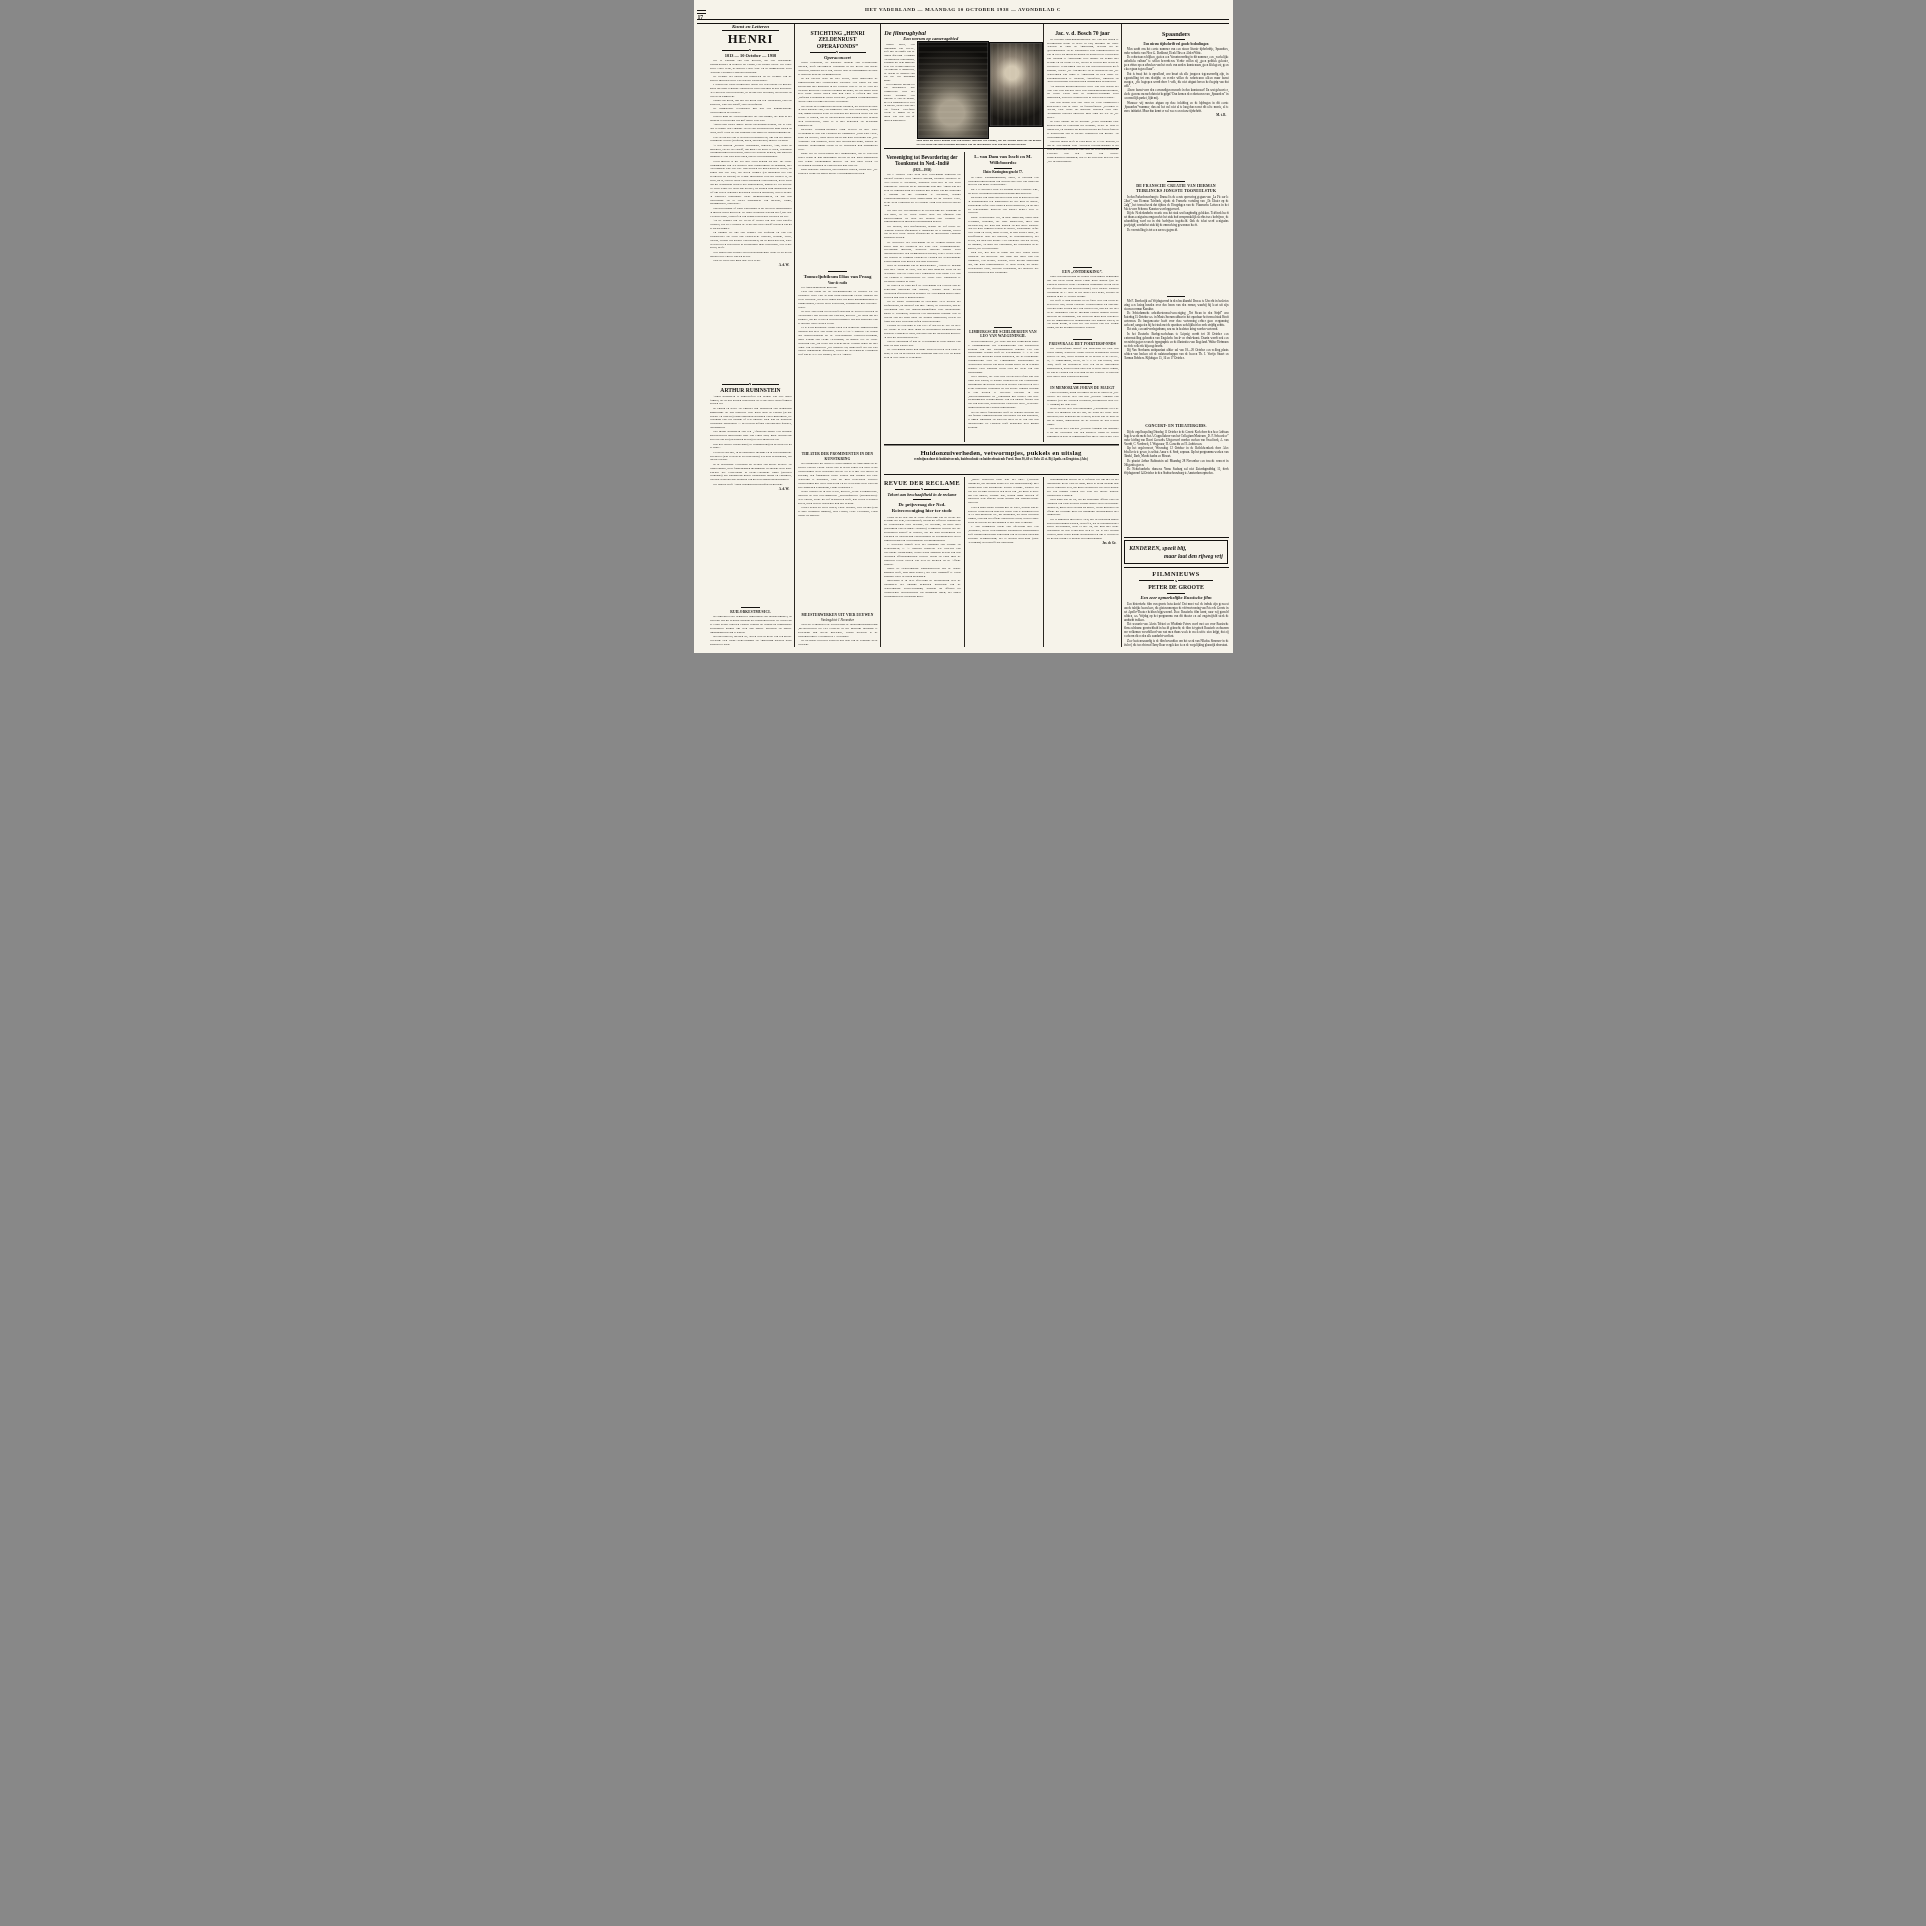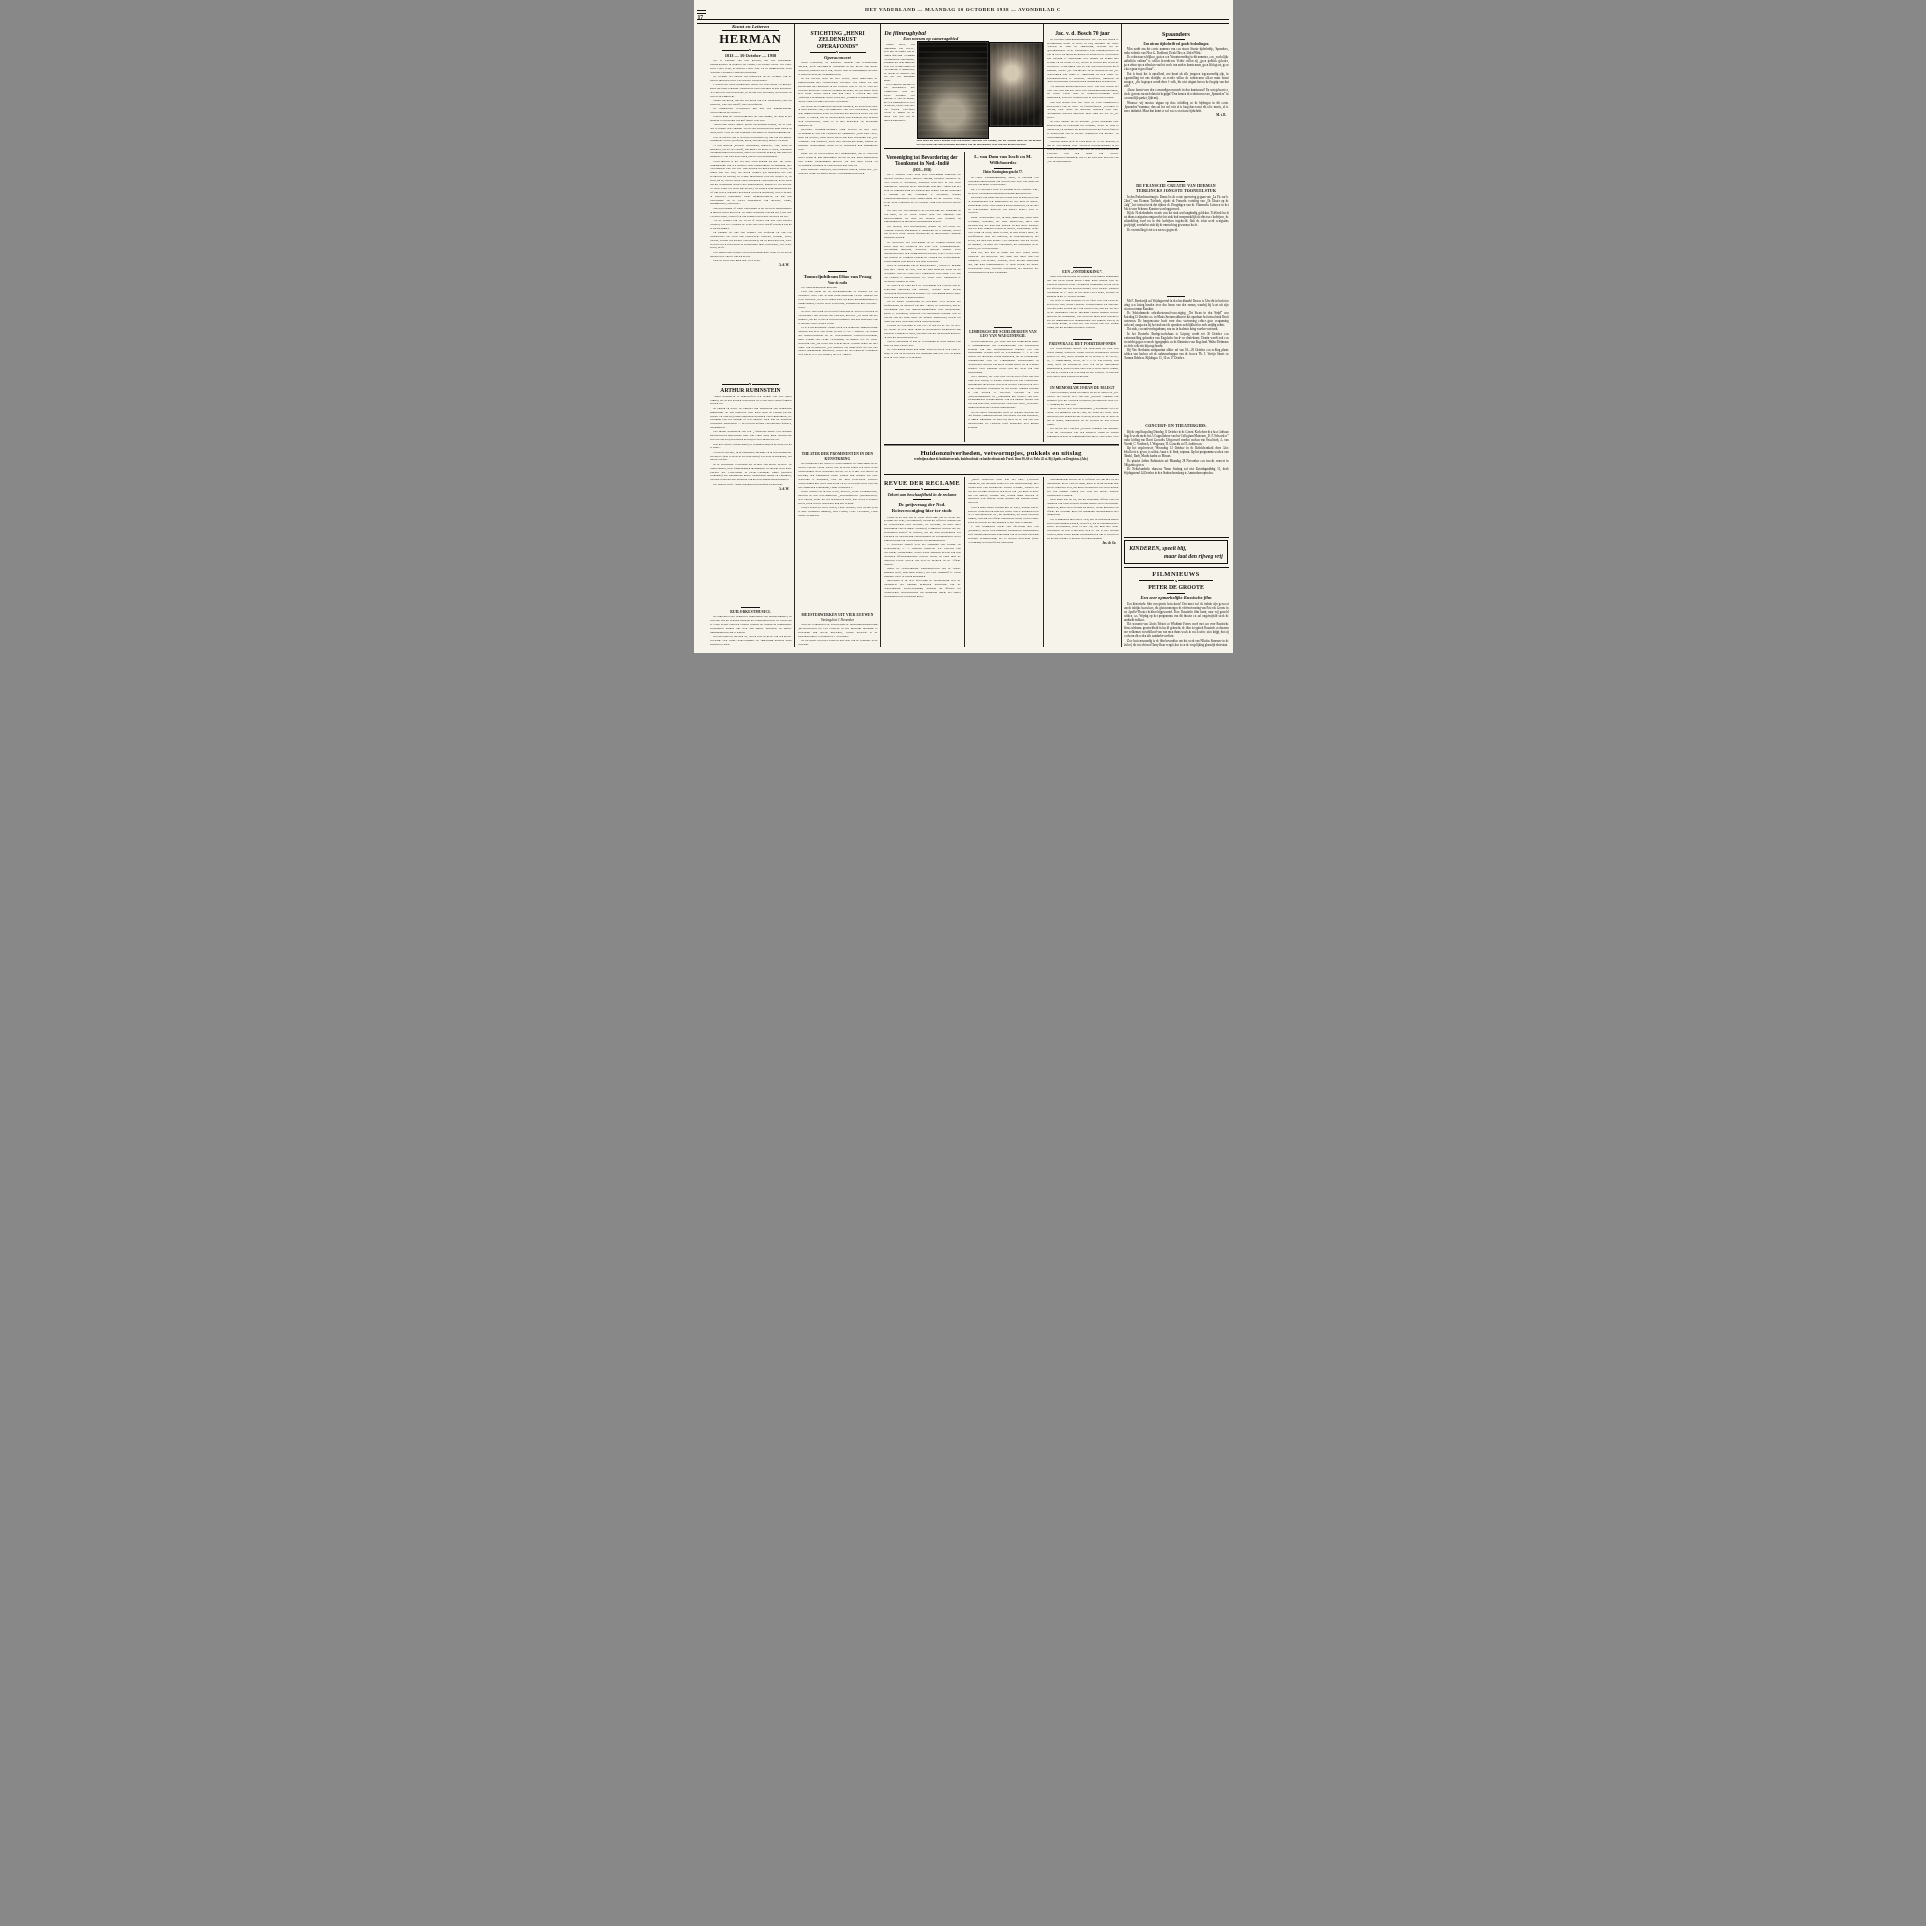--- a/index.html
+++ b/index.html
@@ -75,21 +75,21 @@
   <div class="vrule" style="left:349px;top:24px;height:418px"></div>
   <div class="vrule" style="left:349px;top:477px;height:170px"></div>
   <div class="vrule" style="left:427px;top:24px;height:623px"></div>
 
   <div class="hrule" style="left:190px;top:148px;width:235px"></div>
 
   <div class="col" style="left:16px;top:24px;width:82px;height:623px">
     <div class="art">
       <div class="kunst">Kunst en Letteren</div>
       <div class="kunst-rule"></div>
-      <div class="head-xl">HERMAN</div>
+      <div class="head-xl">HENRI</div>
       <div class="divider">
           <span class="ln"></span>
           <span class="dia"></span>
           <span class="ln"></span>
         </div>
       <div class="sub-sm" style="font-size:4.4px">1813 — 10 October — 1938</div>
       <div class="body">
           <p>Het is vandaag 125 jaar geleden, dat een Italiaansche dorpsherbergier in Roncole bij Parma, een zoontje kreeg. Die vader heette Carlo Verdi, de moeder Luisa Atini. En de jonggeborene werd Giuseppe Fortunato Francesco genoemd.</p>
           <p>De vreugde der ouders zou uitgroeien tot de vreugde van de geheele muziekwereld. Zoo was het voorbeschikt.</p>
           <p>'t Waren ook Gods vreugdelijke tijden. Het was oorlog. De moeder moest met haar éénjarige vluchten en zich verbergen in den kerktoren. Het eind was een klein geluk, zij het met het bloedbad, dat in dorp en kerk werd aangericht.</p>

